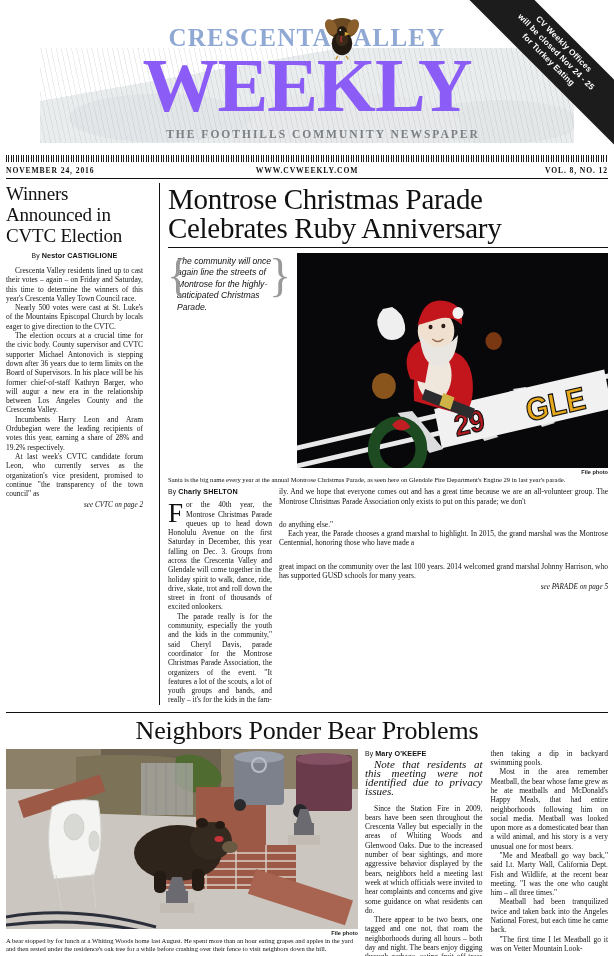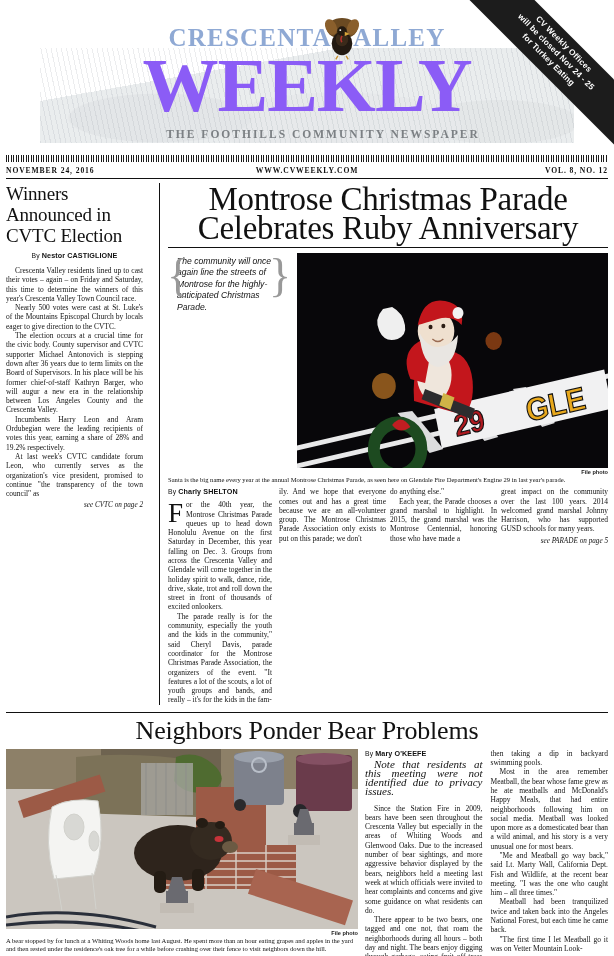--- a/index.html
+++ b/index.html
@@ -54,39 +54,39 @@
   .hl-left{font-family:"Liberation Serif",serif;font-size:19px;line-height:21px;
     font-weight:400;color:#111;letter-spacing:-.2px;}
   .byline{font-family:"Liberation Sans",sans-serif;font-size:7.2px;font-weight:700;
     text-align:center;margin:5px 0 6px 0;letter-spacing:.1px;}
   .byline .sm{font-weight:400;font-size:6.8px;}
   p.body{font-size:7.5px;line-height:9.3px;text-align:justify;margin:0 0 0 0;
     text-indent:9px;hyphens:auto;}
   p.body.first{text-indent:9px;}
   .jump{font-style:italic;font-size:7.2px;text-align:right;margin-top:3px;}
 
-  .hl-main{font-family:"Liberation Serif",serif;font-size:33px;line-height:29px;
-    text-align:center;font-weight:400;letter-spacing:-.3px;margin:2px 0 4px 0;}
+  .hl-main{font-family:"Liberation Serif",serif;font-size:29px;line-height:29px;
+    text-align:left;font-weight:400;letter-spacing:-.3px;margin:2px 0 4px 0;}
   .mainrule{border-bottom:1px solid #111;margin:0 0 5px 0;}
 
   .lead{display:flex;gap:7px;}
   .quotebox{width:104px;position:relative;padding:3px 9px 3px 9px;}
   .quotebox .qtext{font-family:"Liberation Sans",sans-serif;font-style:italic;
     font-size:8.6px;line-height:11.4px;color:#111;}
   .brace{position:absolute;top:0;font-size:46px;line-height:46px;color:#999;font-family:"Liberation Serif",serif;}
   .brace.l{left:-1px;}.brace.r{right:-1px;}
   .santa{flex:1;height:215px;position:relative;overflow:hidden;background:#050508;}
   .filephoto{font-family:"Liberation Sans",sans-serif;font-size:5.6px;font-weight:700;
     text-align:right;color:#222;margin:1px 0 0 0;}
   .capt{font-size:6.6px;line-height:8.2px;margin:1px 0 3px 0;}
 
   .story2{display:flex;gap:7px;margin-top:3px;}
   .s2col{width:104px;}
   .s2colw{flex:1;}
-  .threecol{display:flex;gap:4px;}
+  .threecol{display:flex;gap:14px;flex-direction:column;}
   .tc{flex:1;}
   .dropcap{float:left;font-size:27px;line-height:22px;font-family:"Liberation Serif",serif;
     padding:1px 3px 0 0;margin-top:1px;}
 
   
   .bearsec{margin-top:7px;border-top:1.4px solid #111;padding-top:3px;}
   .hl-bear{font-family:"Liberation Serif",serif;font-size:26px;line-height:28px;
     text-align:center;font-weight:400;letter-spacing:-.2px;margin:1px 0 4px 0;}
   .bearrow{display:flex;gap:7px;}
   .bearphoto{width:352px;height:180px;position:relative;overflow:hidden;}

